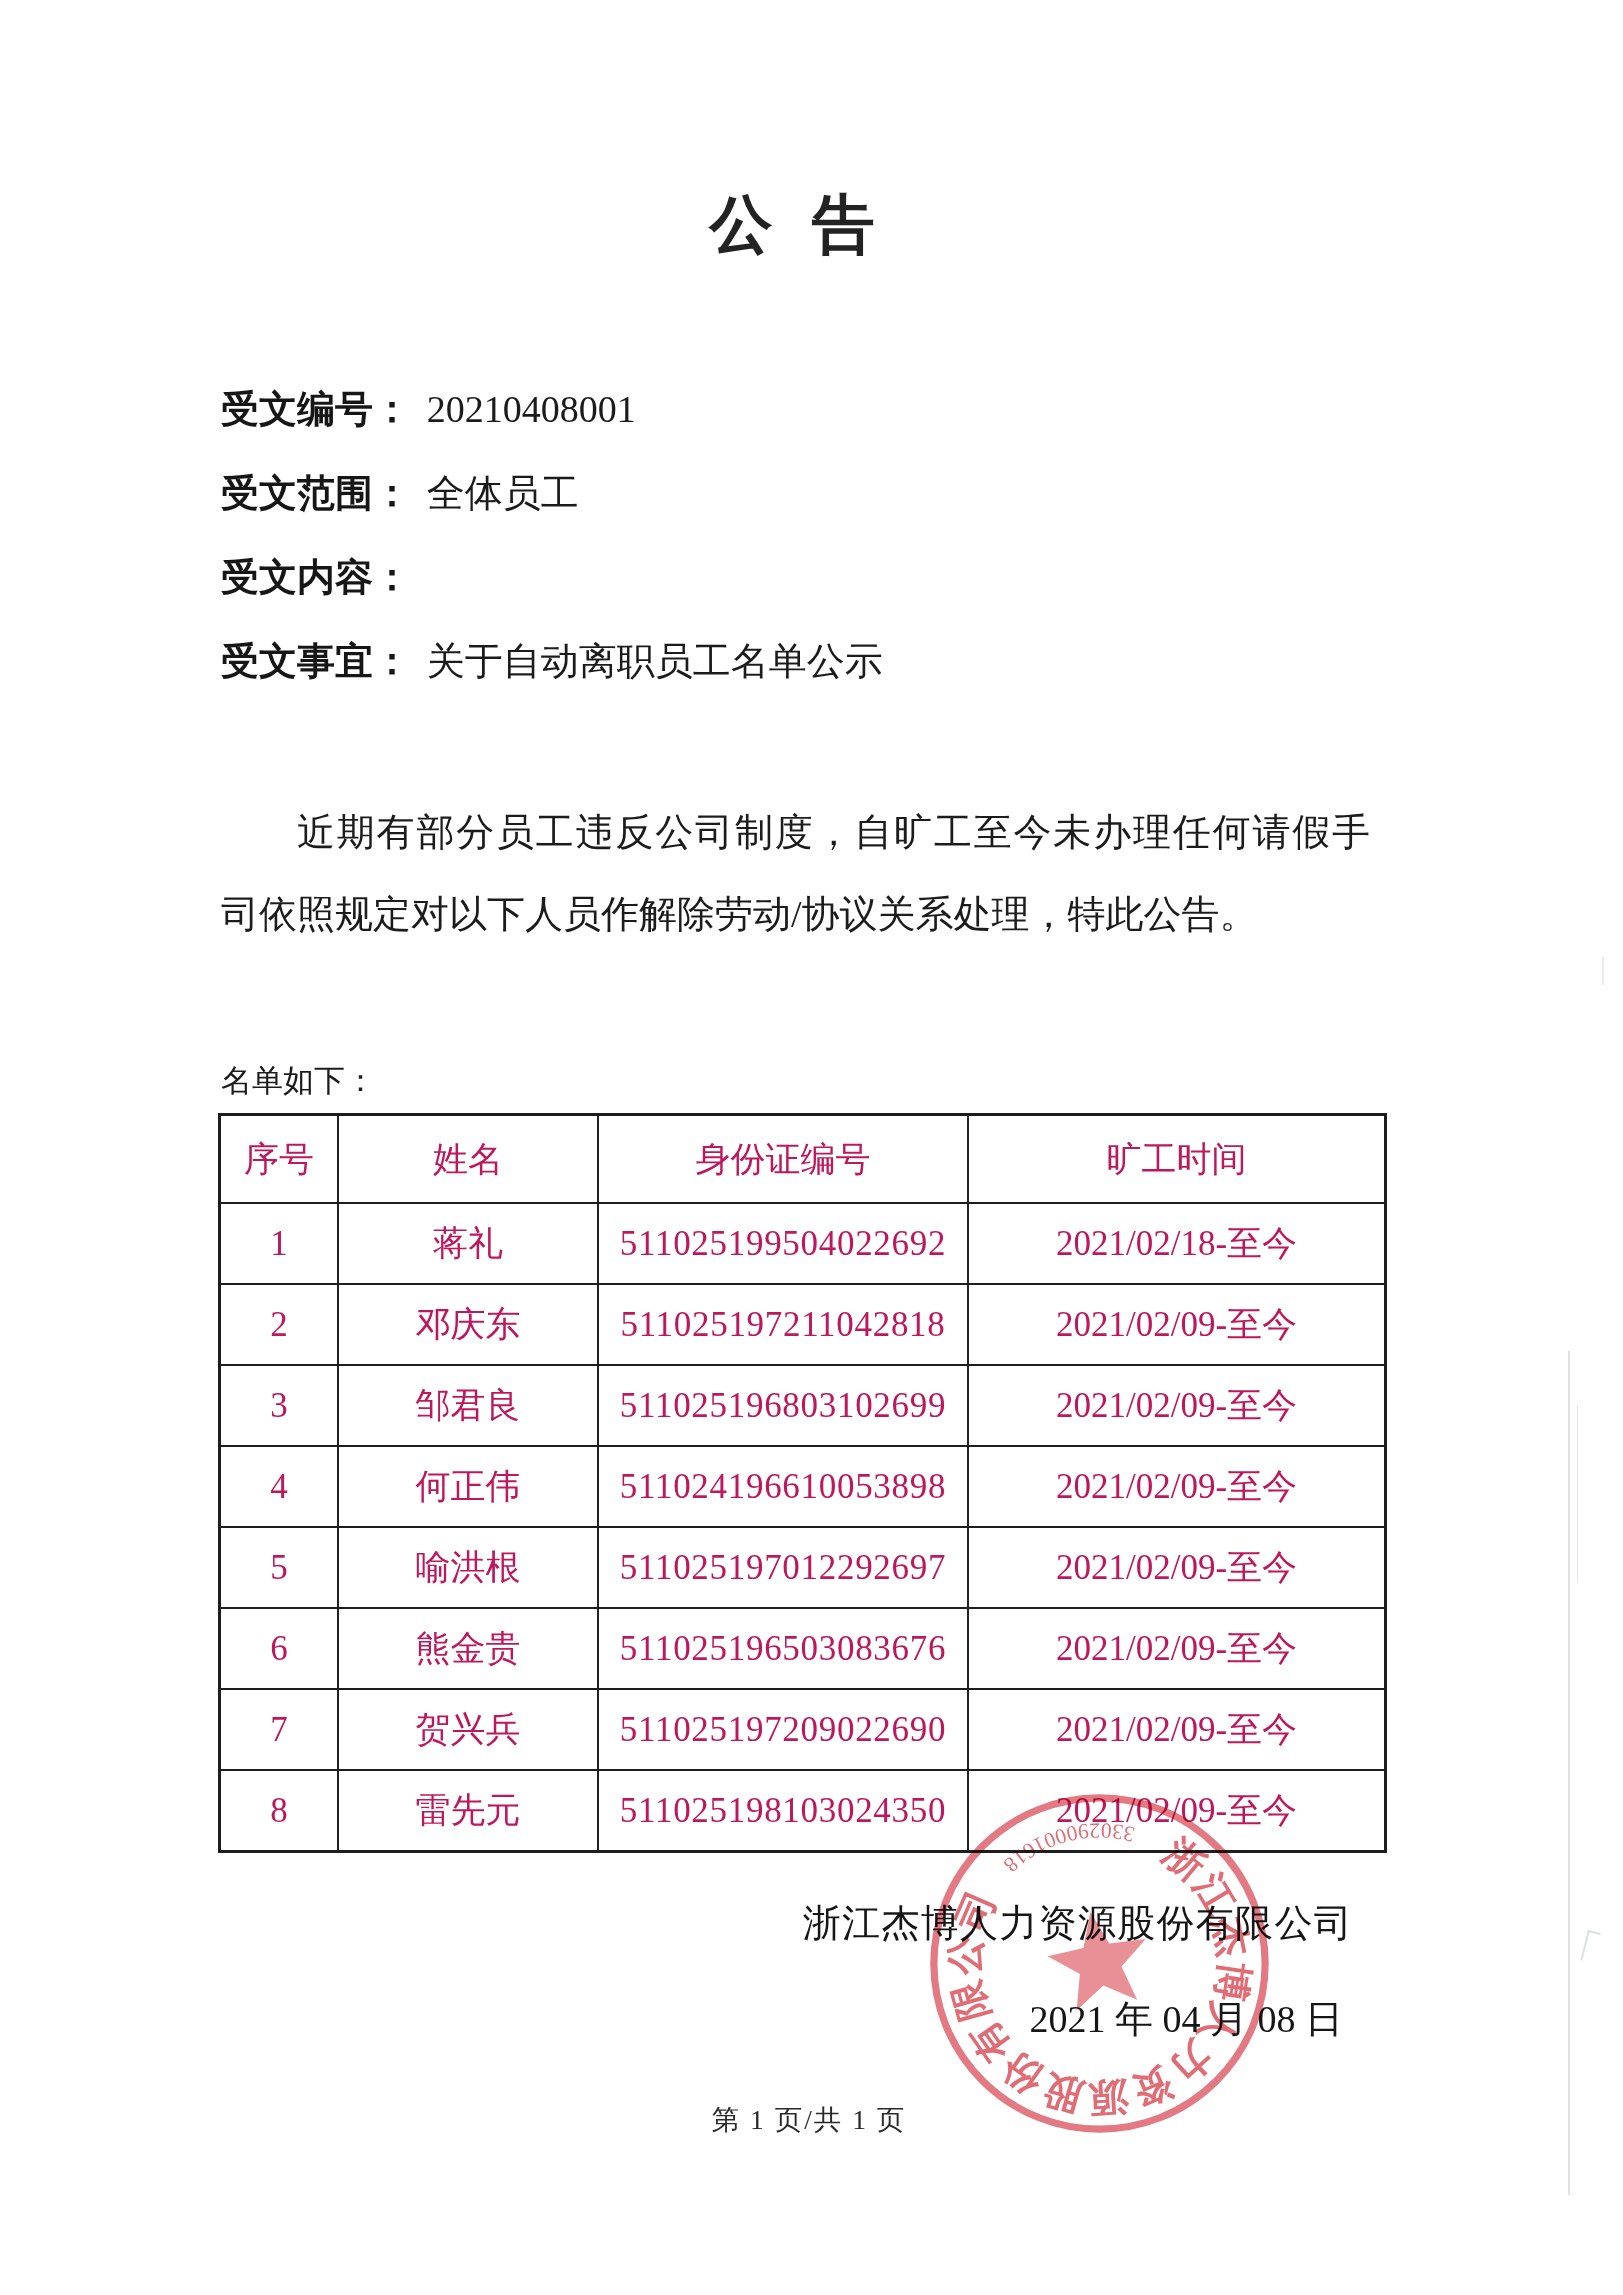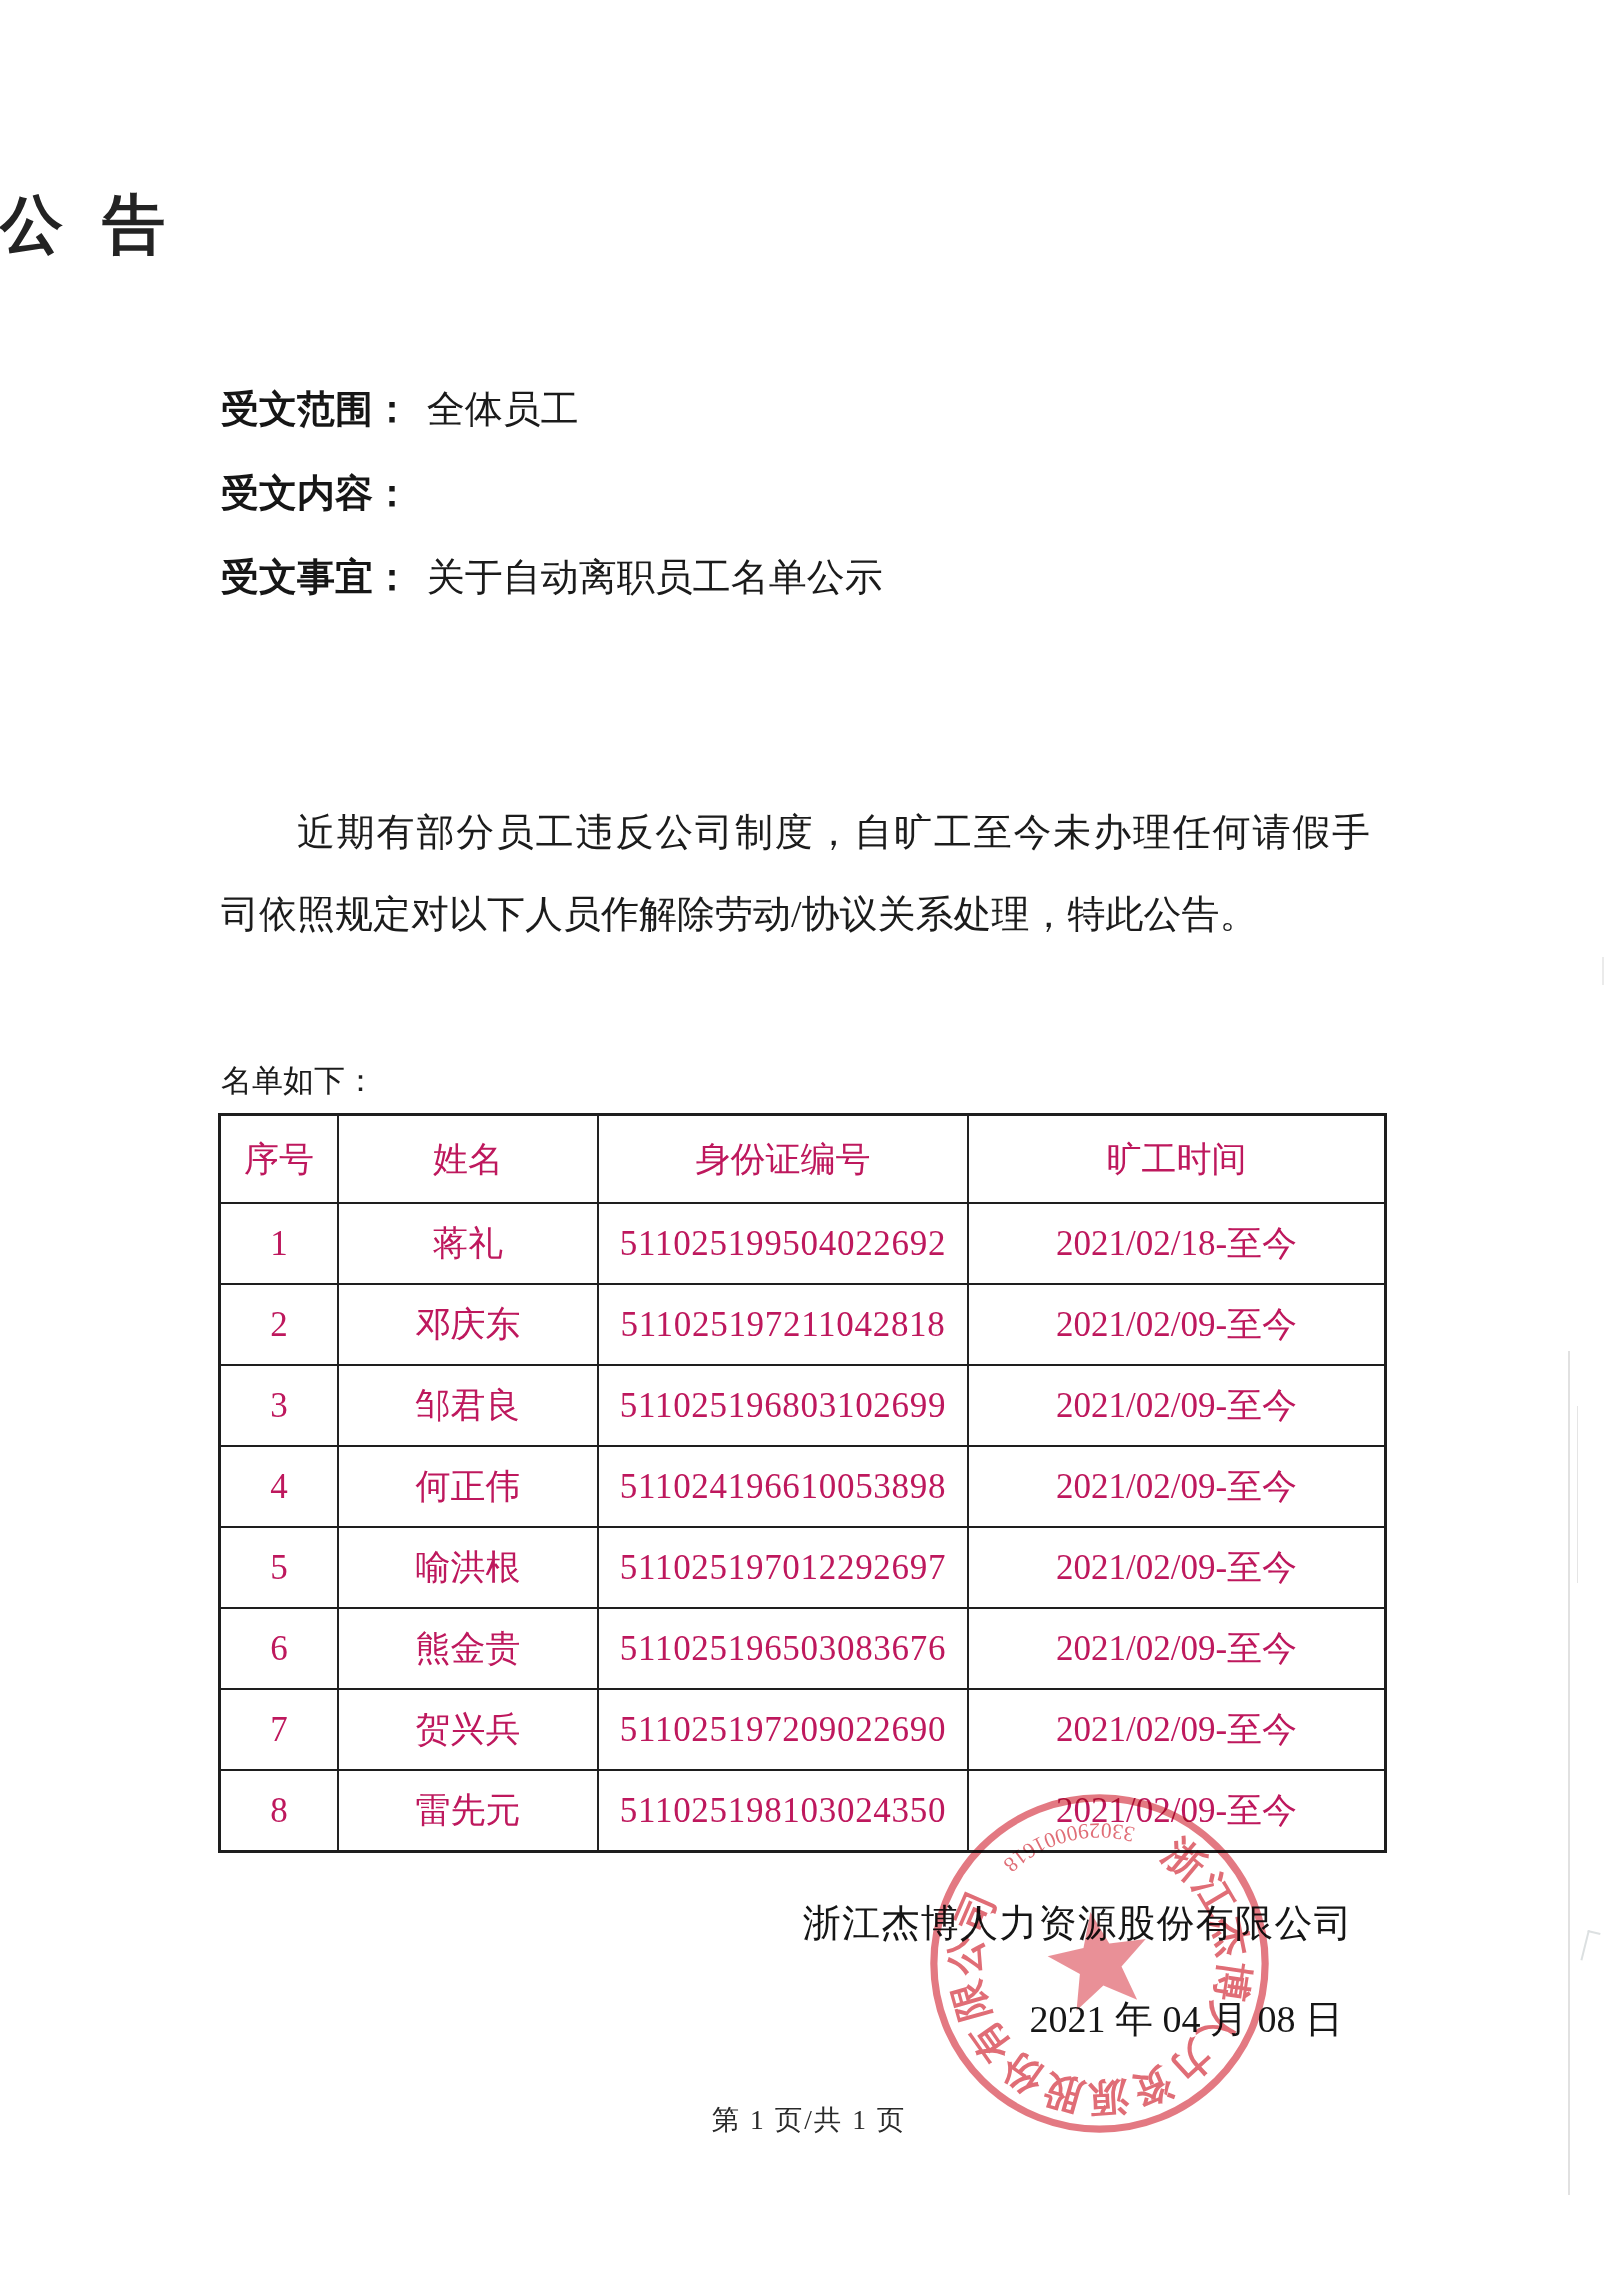--- a/index.html
+++ b/index.html
@@ -1,21 +1,21 @@
 <!DOCTYPE html>
 <html style="font-size:10.5px"><head>
 <meta charset="utf-8">
 <style>
   html,body{margin:0;padding:0;background:#ffffff;}
   #page{
     position:relative;width:1623px;height:2295px;background:#ffffff;
     font-family:"Liberation Serif","DejaVu Serif",serif;color:#1b1b1b;overflow:hidden;
   }
   .title{
-    position:absolute;top:182px;left:0;width:1596px;
+    position:absolute;top:182px;left:0;width:1596px;text-align:center;
     font-size:63px;font-weight:700;letter-spacing:11.8px;color:#232323;
   }
   .fields{position:absolute;left:221px;top:367px;width:1149px;}
   .field-row{height:84px;line-height:84px;font-size:38px;white-space:nowrap;}
   .field-label{font-weight:700;color:#161616;}
   .field-value{margin-left:15.7px;font-weight:400;}
   .salutation{position:absolute;left:221px;top:706px;height:79px;line-height:79px;font-size:38px;}
   .para{position:absolute;left:221px;top:791px;width:1149px;font-size:38px;line-height:82px;color:#1c1c1c;}
   .para .line{display:block;}
   .para .j{text-align:justify;text-align-last:justify;}
@@ -53,20 +53,23 @@
   .a4{left:1602px;top:957px;width:2px;height:27.5px;background:#cdcdcd;opacity:.4;}
 </style>
 </head>
 <body>
 
 <div id="page">
 
   <div class="title">公 告</div>
 
   <div class="fields">
+    <div class="field-row">
+      <span class="field-label">受文编号：</span><span class="field-value">20210408001</span>
+    </div>
     <div class="field-row">
       <span class="field-label">受文范围：</span><span class="field-value">全体员工</span>
     </div>
     <div class="field-row">
       <span class="field-label">受文内容：</span><span class="field-value"></span>
     </div>
     <div class="field-row">
       <span class="field-label">受文事宜：</span><span class="field-value">关于自动离职员工名单公示</span>
     </div>
   </div>

